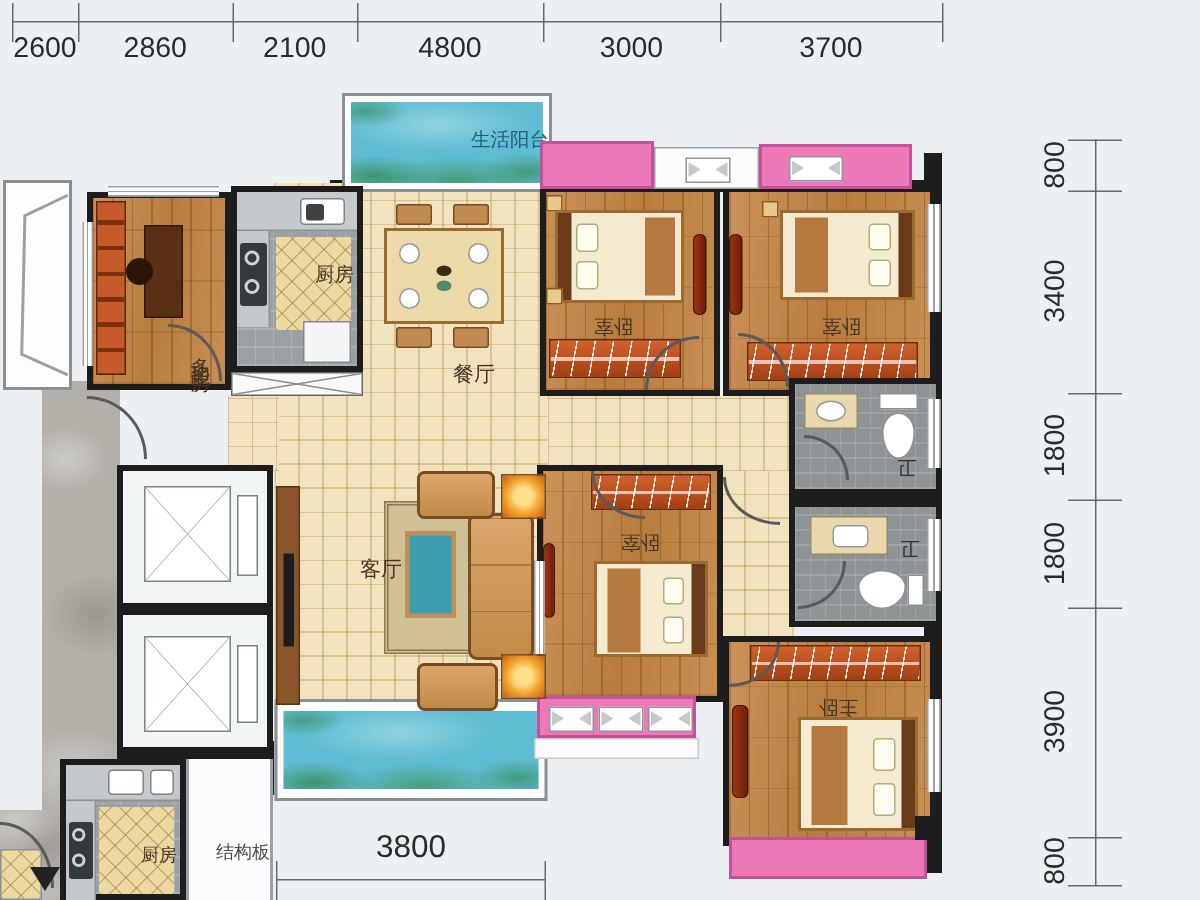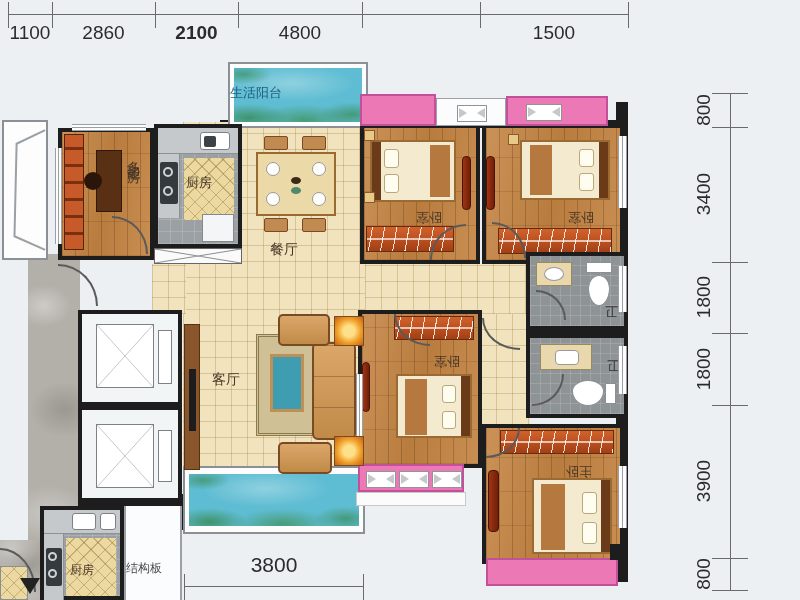--- a/index.html
+++ b/index.html
@@ -81,46 +81,47 @@
   .arc{border:0 solid #5a5a5a;}
   .arc-tl{border-top-width:2px;border-left-width:2px;border-top-left-radius:100%;}
   .arc-tr{border-top-width:2px;border-right-width:2px;border-top-right-radius:100%;}
   .arc-bl{border-bottom-width:2px;border-left-width:2px;border-bottom-left-radius:100%;}
   .arc-br{border-bottom-width:2px;border-right-width:2px;border-bottom-right-radius:100%;}
   .bowtie{position:absolute;background:#fff;border:1px solid #909498;}
   .tri{position:absolute;top:2px;width:0;height:0;border-style:solid;}
   .tri.l{left:1px;border-width:5px 0 5px 8px;border-color:transparent transparent transparent #c4c8cb;}
   .tri.r{right:1px;border-width:5px 8px 5px 0;border-color:transparent #c4c8cb transparent transparent;}
   
-  .lbl{font-size:13px;color:#453526;text-align:left;line-height:1.1;white-space:nowrap;}
+  .lbl{font-size:13px;color:#453526;text-align:right;line-height:1.1;white-space:nowrap;}
   .lbl-blue{color:#1f5d7d;}
   .rot180{transform:rotate(180deg);}
   .vtext{writing-mode:vertical-rl;letter-spacing:3px;}
   .title{font-size:36px;font-weight:bold;color:#2c3490;letter-spacing:2px;
          text-shadow:1px 1px 0 #fff,-1px -1px 0 #fff,1px -1px 0 #fff,-1px 1px 0 #fff,0 0 5px #fff;}
   svg{display:block;width:100%;height:100%;}
 </style>
 </head>
 <body>
 
 <div id="stage">
 
   <div class="abs dline" style="left:8px;top:14px;width:620px;height:1px;"></div>
   <div class="abs dline" style="left:8px;top:2px;width:1px;height:26px;"></div>
   <div class="abs dline" style="left:52px;top:2px;width:1px;height:26px;"></div>
   <div class="abs dline" style="left:155px;top:2px;width:1px;height:26px;"></div>
   <div class="abs dline" style="left:238px;top:2px;width:1px;height:26px;"></div>
   <div class="abs dline" style="left:362px;top:2px;width:1px;height:26px;"></div>
   <div class="abs dline" style="left:480px;top:2px;width:1px;height:26px;"></div>
   <div class="abs dline" style="left:628px;top:2px;width:1px;height:26px;"></div>
-  <div class="abs dimlbl" style="left:8px;top:22px;width:44px;height:22px;">1100</div>
+  <div class="abs dimlbl" style="left:8px;top:22px;width:44px;height:22px;">2600</div>
   <div class="abs dimlbl" style="left:52px;top:22px;width:103px;height:22px;">2860</div>
-  <div class="abs dimlbl" style="left:155px;top:22px;width:83px;height:22px;font-weight:bold;">2100</div>
+  <div class="abs dimlbl" style="left:155px;top:22px;width:83px;height:22px;">2100</div>
   <div class="abs dimlbl" style="left:238px;top:22px;width:124px;height:22px;">4800</div>
-  <div class="abs dimlbl" style="left:480px;top:22px;width:148px;height:22px;">1500</div>
+  <div class="abs dimlbl" style="left:362px;top:22px;width:118px;height:22px;">3000</div>
+  <div class="abs dimlbl" style="left:480px;top:22px;width:148px;height:22px;">3700</div>
 
   <div class="abs dline" style="left:730px;top:93px;width:1px;height:497px;"></div>
   <div class="abs dline" style="left:712px;top:93px;width:36px;height:1px;"></div>
   <div class="abs dline" style="left:712px;top:127px;width:36px;height:1px;"></div>
   <div class="abs dline" style="left:712px;top:262px;width:36px;height:1px;"></div>
   <div class="abs dline" style="left:712px;top:333px;width:36px;height:1px;"></div>
   <div class="abs dline" style="left:712px;top:405px;width:36px;height:1px;"></div>
   <div class="abs dline" style="left:712px;top:558px;width:36px;height:1px;"></div>
   <div class="abs dline" style="left:712px;top:590px;width:36px;height:1px;"></div>
   <div class="abs dimlbl rot90" style="left:678px;top:99px;width:52px;height:22px;">800</div>

